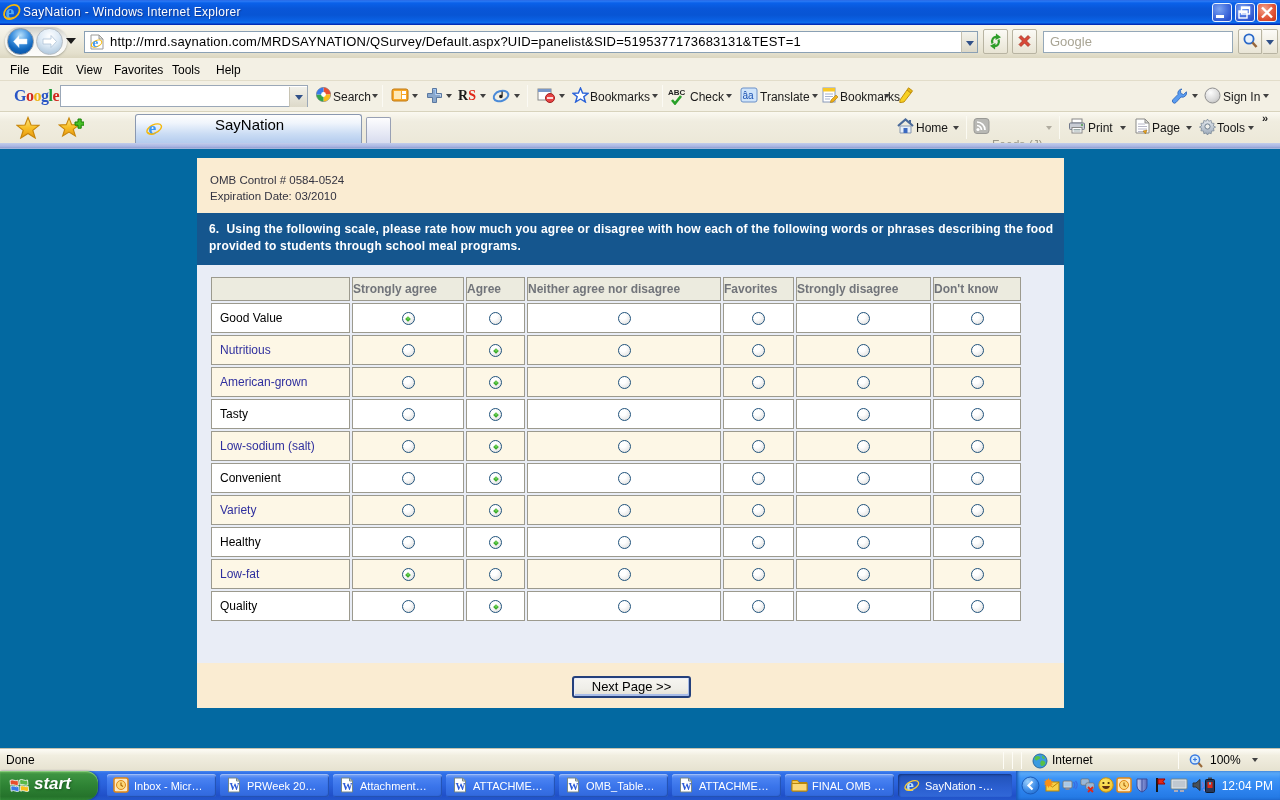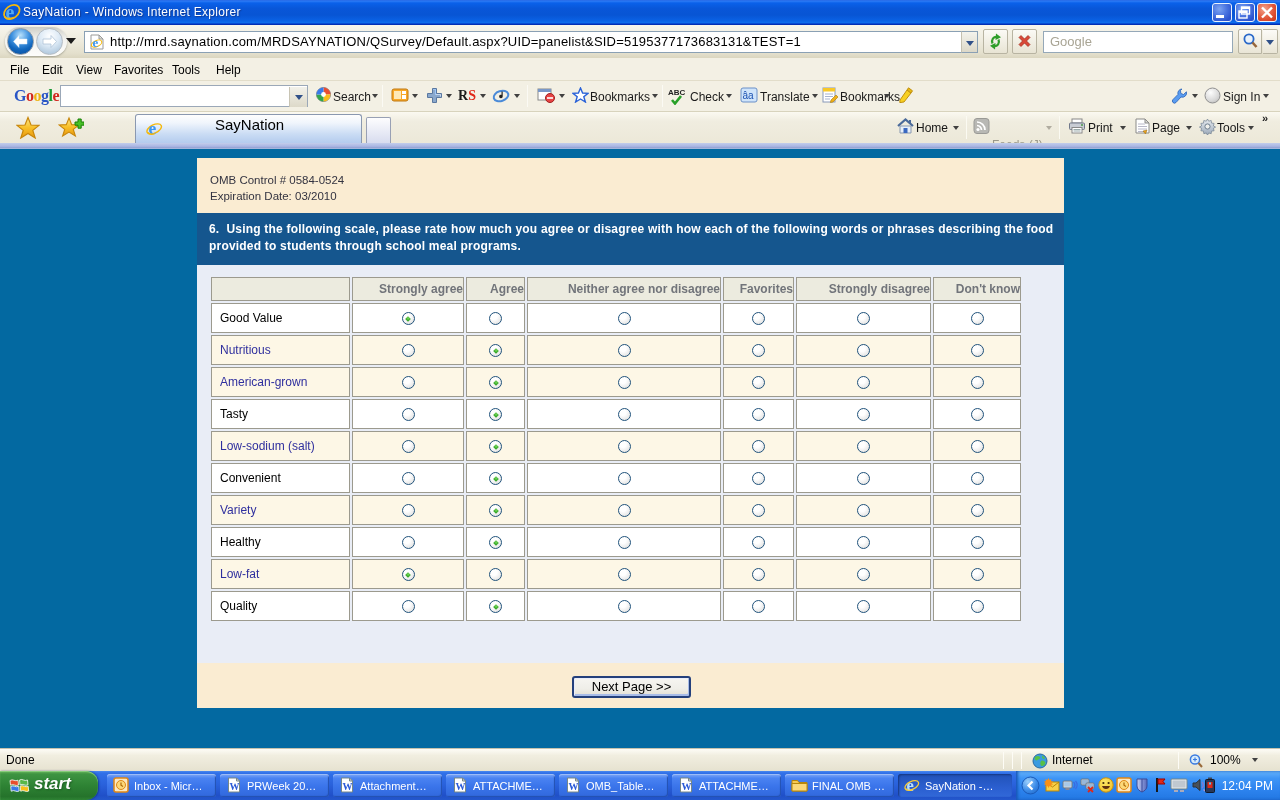--- a/index.html
+++ b/index.html
@@ -62,21 +62,21 @@
 
 
 #content{position:absolute;left:0;top:149px;width:1280px;height:599px;background:#0369a1;}
 #creamcol{position:absolute;left:197px;top:9px;width:867px;height:550px;background:#faecd2;}
 #ombtext{position:absolute;left:13px;top:14px;font-size:11.5px;color:#333340;line-height:16px;}
 #qbar{position:absolute;left:0px;top:55px;width:867px;height:52px;background:#15568e;color:#fff;}
 #qtext{position:absolute;left:12px;top:8px;width:848px;font-size:12px;line-height:17px;font-weight:bold;letter-spacing:.2px;}
 #tablewrap{position:absolute;left:0px;top:107px;width:867px;height:398px;background:#e9edf6;}
 table{border-collapse:separate;border-spacing:2px;position:absolute;left:12px;top:10px;}
 td{border:1px solid #9c9a8e;font-size:12px;padding:0;}
-td.hdr{background:#ecebdf;color:#71747a;font-weight:bold;text-align:right;height:24px;}
+td.hdr{background:#ecebdf;color:#71747a;font-weight:bold;text-align:left;height:24px;}
 tr.odd td{background:#fff;color:#000;}
 tr.even td{background:#fdf7e6;color:#2f2f9e;}
 td.lbl{width:139px;padding-left:8px;}
 tr.body td{height:30px;}
 td.c1{width:112px;}td.c2{width:59px;}td.c3{width:194px;}td.c4{width:71px;}td.c5{width:135px;}td.c6{width:88px;}
 td.rc{text-align:center;}
 .radio{display:inline-block;width:13px;height:13px;border-radius:50%;border:1px solid #21537c;background:radial-gradient(circle at 35% 30%,#ffffff 30%,#efefef 60%,#d8d8d4 100%);position:relative;vertical-align:middle;}
 .radio.sel::after{content:"";position:absolute;left:3.5px;top:3.5px;width:4px;height:4px;background:radial-gradient(circle at 40% 35%,#7ad85e,#2da41f 70%,#1d7a12);transform:rotate(45deg);}
 #btnrow{position:absolute;left:0;top:505px;width:867px;height:45px;}
 #nextbtn{position:absolute;left:375px;top:13px;width:119px;height:22px;background:linear-gradient(180deg,#f6f5f1 0%,#efeee8 60%,#e2dfd4 100%);border:2px solid #24407c;border-radius:3px;box-shadow:inset 1px 1px 0 #e8ecfa,inset -1px -2px 0 #a8bce8;font-size:13px;color:#000;text-align:center;line-height:18px;}

